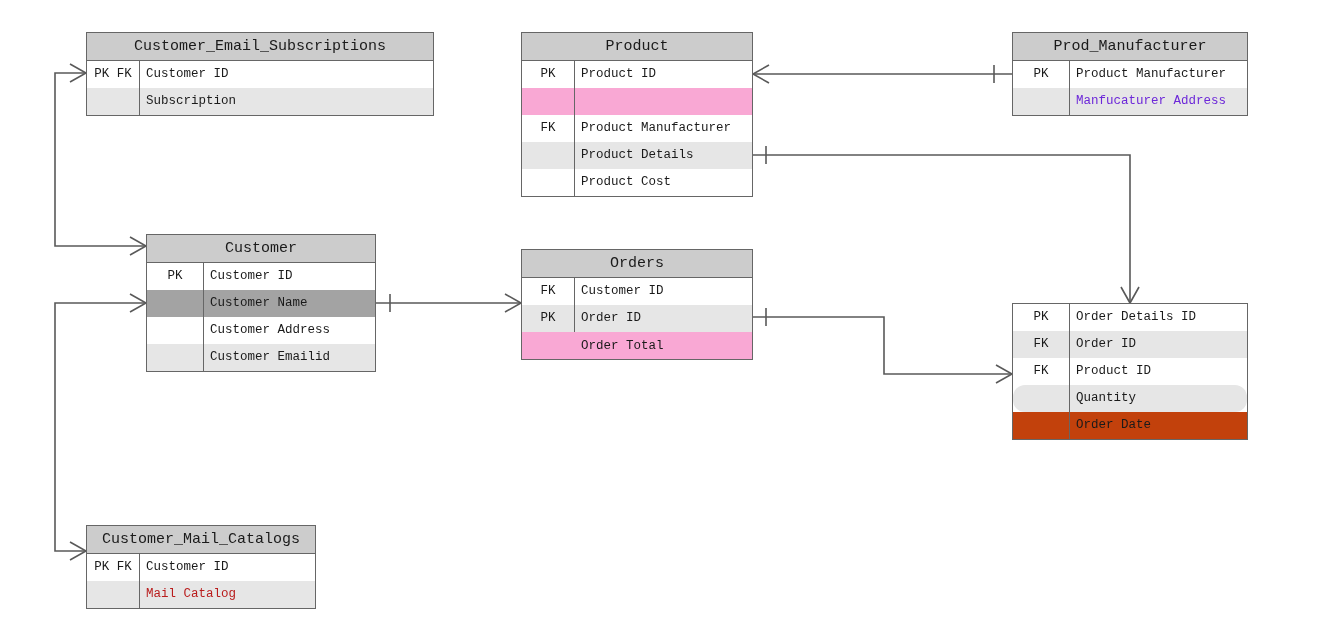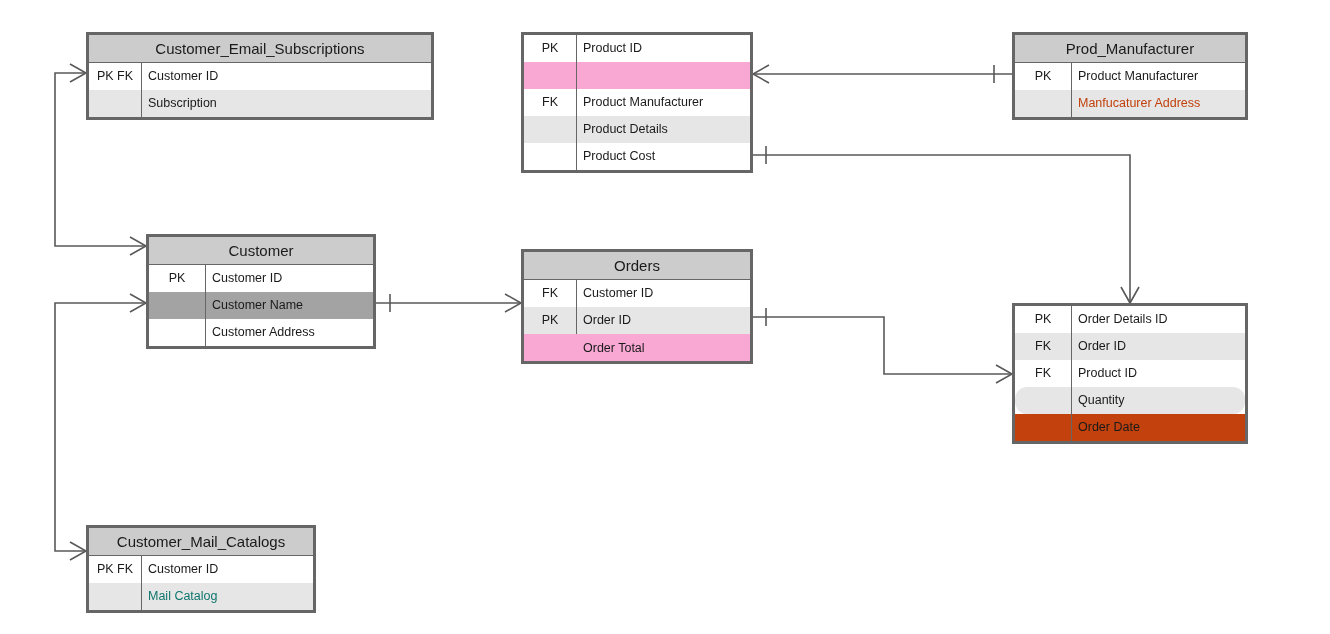--- a/index.html
+++ b/index.html
@@ -23,23 +23,24 @@
     position: absolute;
     left: 0;
     top: 0;
     width: 1330px;
     height: 634px;
     pointer-events: none;
   }
   .entity {
     position: absolute;
     box-sizing: border-box;
-    border: 3px solid #1d4ed8;
+    border: 1px solid #1d4ed8;
     background: #ffffff;
     z-index: 2;
+    font-family: Liberation Mono, monospace;
   }
   .entity-title {
     box-sizing: border-box;
     height: 28px;
     line-height: 27px;
     text-align: center;
     background: #cccccc;
     border-bottom: 1px solid #666666;
     font-size: 15px;
     color: #1a1a1a;
@@ -124,20 +125,21 @@
         <div class="attr-row plain" style="background: rgb(255, 255, 255);">
           <div class="attr-key" style="width: 53px; flex-basis: 53px; border-right-color: rgb(102, 102, 102); color: rgb(26, 26, 26);">PK FK</div>
           <div class="attr-name" style="color: rgb(26, 26, 26);">Customer ID</div>
         </div>
         <div class="attr-row shaded" style="background: rgb(230, 230, 230);">
           <div class="attr-key" style="width: 53px; flex-basis: 53px; border-right-color: rgb(102, 102, 102); color: rgb(26, 26, 26);"></div>
           <div class="attr-name" style="color: rgb(26, 26, 26);">Subscription</div>
         </div>
       </div>
       <div class="entity" style="left: 521px; top: 32px; width: 232px; border-color: rgb(102, 102, 102);">
+        <div class="entity-title" style="background: rgb(204, 204, 204); border-bottom-color: rgb(102, 102, 102);">Product</div>
         <div class="attr-row plain" style="background: rgb(255, 255, 255);">
           <div class="attr-key" style="width: 53px; flex-basis: 53px; border-right-color: rgb(102, 102, 102); color: rgb(26, 26, 26);">PK</div>
           <div class="attr-name" style="color: rgb(26, 26, 26);">Product ID</div>
         </div>
         <div class="attr-row shaded" style="background: #f9a8d4; flex-direction: column;">
           <div class="attr-key" style="width: 53px; flex-basis: 53px; border-right-color: rgb(102, 102, 102); color: rgb(26, 26, 26);"></div>
           <div class="attr-name" style="color: rgb(26, 26, 26);">Product Name</div>
         </div>
         <div class="attr-row plain" style="background: rgb(255, 255, 255);">
           <div class="attr-key" style="width: 53px; flex-basis: 53px; border-right-color: rgb(102, 102, 102); color: rgb(26, 26, 26);">FK</div>
@@ -153,37 +155,41 @@
         </div>
       </div>
       <div class="entity" style="left: 1012px; top: 32px; width: 236px; border-color: rgb(102, 102, 102);">
         <div class="entity-title" style="background: rgb(204, 204, 204); border-bottom-color: rgb(102, 102, 102);">Prod_Manufacturer</div>
         <div class="attr-row plain" style="background: rgb(255, 255, 255);">
           <div class="attr-key" style="width: 57px; flex-basis: 57px; border-right-color: rgb(102, 102, 102); color: rgb(26, 26, 26);">PK</div>
           <div class="attr-name" style="color: rgb(26, 26, 26);">Product Manufacturer</div>
         </div>
         <div class="attr-row shaded" style="background: rgb(230, 230, 230);">
           <div class="attr-key" style="width: 57px; flex-basis: 57px; border-right-color: rgb(102, 102, 102); color: rgb(26, 26, 26);"></div>
-          <div class="attr-name" style="color: #c2410c;">Manfucaturer Address</div>
+          <div class="attr-name" style="color: #6d28d9;">Manfucaturer Address</div>
         </div>
       </div>
       <div class="entity" style="left: 146px; top: 234px; width: 230px; border-color: rgb(102, 102, 102);">
         <div class="entity-title" style="background: rgb(204, 204, 204); border-bottom-color: rgb(102, 102, 102);">Customer</div>
         <div class="attr-row plain" style="background: rgb(255, 255, 255);">
           <div class="attr-key" style="width: 57px; flex-basis: 57px; border-right-color: rgb(102, 102, 102); color: rgb(26, 26, 26);">PK</div>
           <div class="attr-name" style="color: rgb(26, 26, 26);">Customer ID</div>
         </div>
         <div class="attr-row shaded" style="background: #a3a3a3;">
           <div class="attr-key" style="width: 57px; flex-basis: 57px; border-right-color: rgb(102, 102, 102); color: rgb(26, 26, 26);"></div>
           <div class="attr-name" style="color: rgb(26, 26, 26);">Customer Name</div>
         </div>
         <div class="attr-row plain" style="background: rgb(255, 255, 255);">
           <div class="attr-key" style="width: 57px; flex-basis: 57px; border-right-color: rgb(102, 102, 102); color: rgb(26, 26, 26);"></div>
           <div class="attr-name" style="color: rgb(26, 26, 26);">Customer Address</div>
         </div>
+        <div class="attr-row shaded" style="background: rgb(230, 230, 230);">
+          <div class="attr-key" style="width: 57px; flex-basis: 57px; border-right-color: rgb(102, 102, 102); color: rgb(26, 26, 26);"></div>
+          <div class="attr-name" style="color: rgb(26, 26, 26);">Customer Emailid</div>
+        </div>
       </div>
       <div class="entity" style="left: 521px; top: 249px; width: 232px; border-color: rgb(102, 102, 102);">
         <div class="entity-title" style="background: rgb(204, 204, 204); border-bottom-color: rgb(102, 102, 102);">Orders</div>
         <div class="attr-row plain" style="background: rgb(255, 255, 255);">
           <div class="attr-key" style="width: 53px; flex-basis: 53px; border-right-color: rgb(102, 102, 102); color: rgb(26, 26, 26);">FK</div>
           <div class="attr-name" style="color: rgb(26, 26, 26);">Customer ID</div>
         </div>
         <div class="attr-row shaded" style="background: rgb(230, 230, 230);">
           <div class="attr-key" style="width: 53px; flex-basis: 53px; border-right-color: rgb(102, 102, 102); color: rgb(26, 26, 26);">PK</div>
           <div class="attr-name" style="color: rgb(26, 26, 26);">Order ID</div>
@@ -216,18 +222,18 @@
         </div>
       </div>
       <div class="entity" style="left: 86px; top: 525px; width: 230px; border-color: rgb(102, 102, 102);">
         <div class="entity-title" style="background: rgb(204, 204, 204); border-bottom-color: rgb(102, 102, 102);">Customer_Mail_Catalogs</div>
         <div class="attr-row plain" style="background: rgb(255, 255, 255);">
           <div class="attr-key" style="width: 53px; flex-basis: 53px; border-right-color: rgb(102, 102, 102); color: rgb(26, 26, 26);">PK FK</div>
           <div class="attr-name" style="color: rgb(26, 26, 26);">Customer ID</div>
         </div>
         <div class="attr-row shaded" style="background: rgb(230, 230, 230);">
           <div class="attr-key" style="width: 53px; flex-basis: 53px; border-right-color: rgb(102, 102, 102); color: rgb(26, 26, 26);"></div>
-          <div class="attr-name" style="color: #0f766e;">Mail Catalog</div>
+          <div class="attr-name" style="color: #b91c1c;">Mail Catalog</div>
         </div>
       </div>
     </div>
 
 </div>
 
 </body></html>

